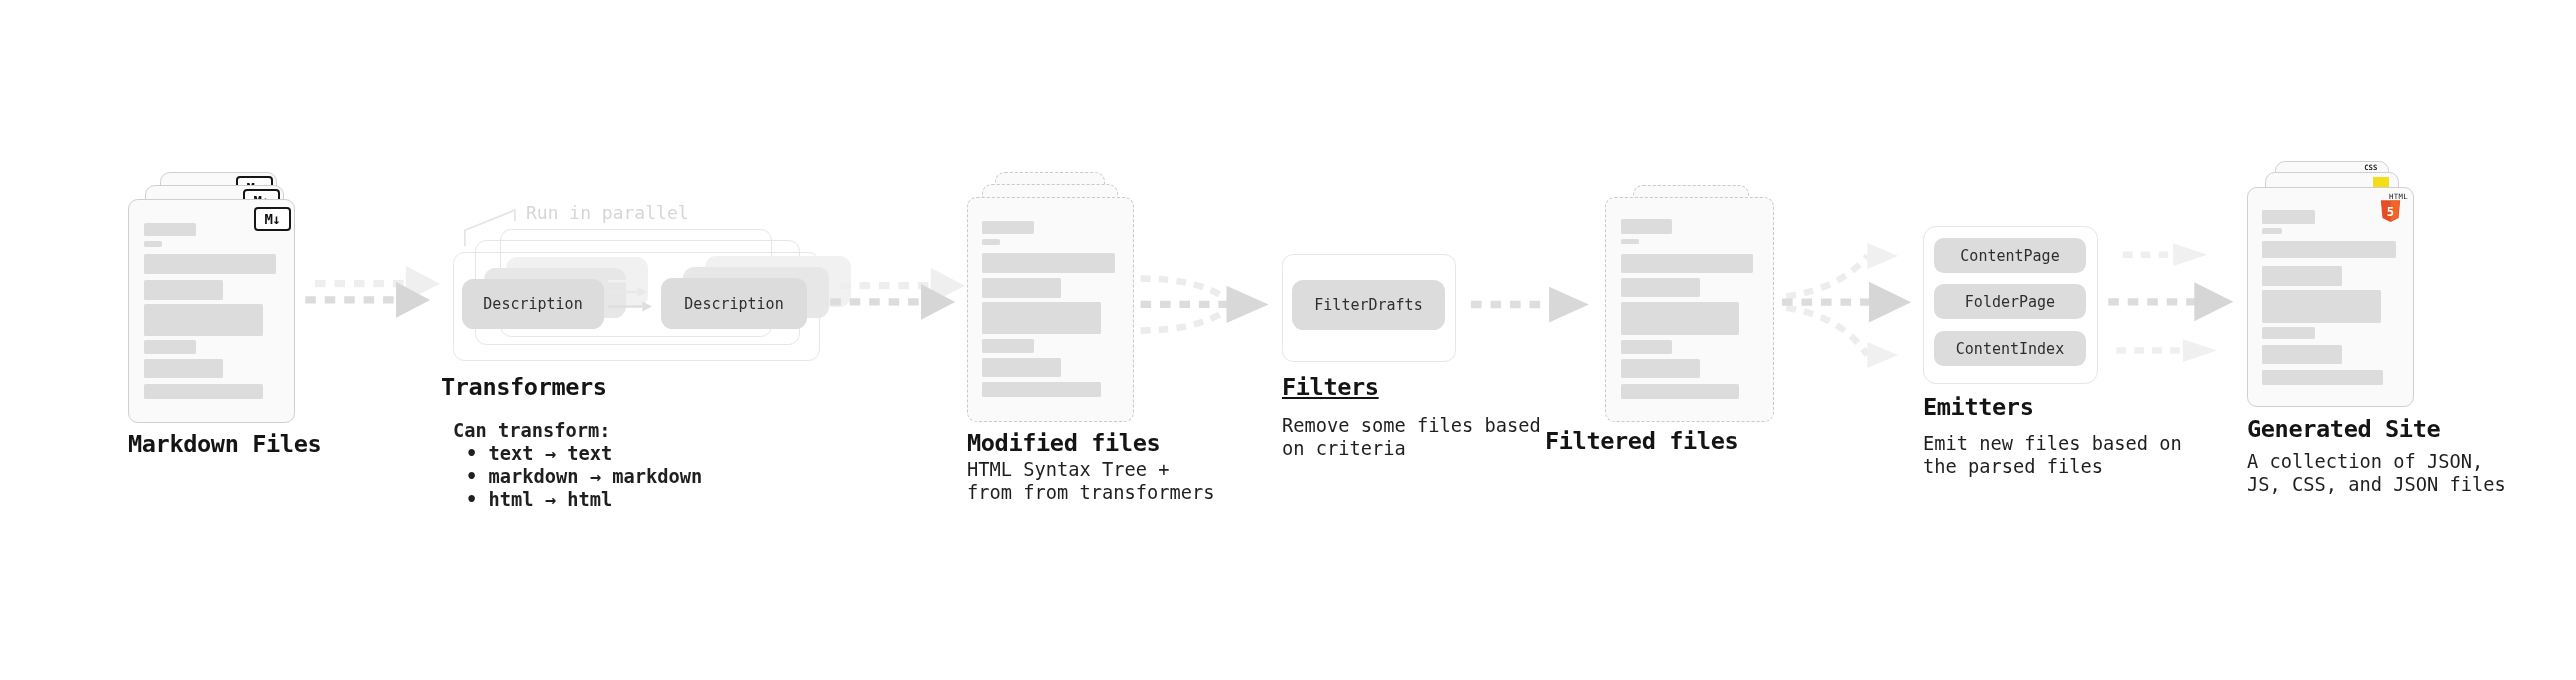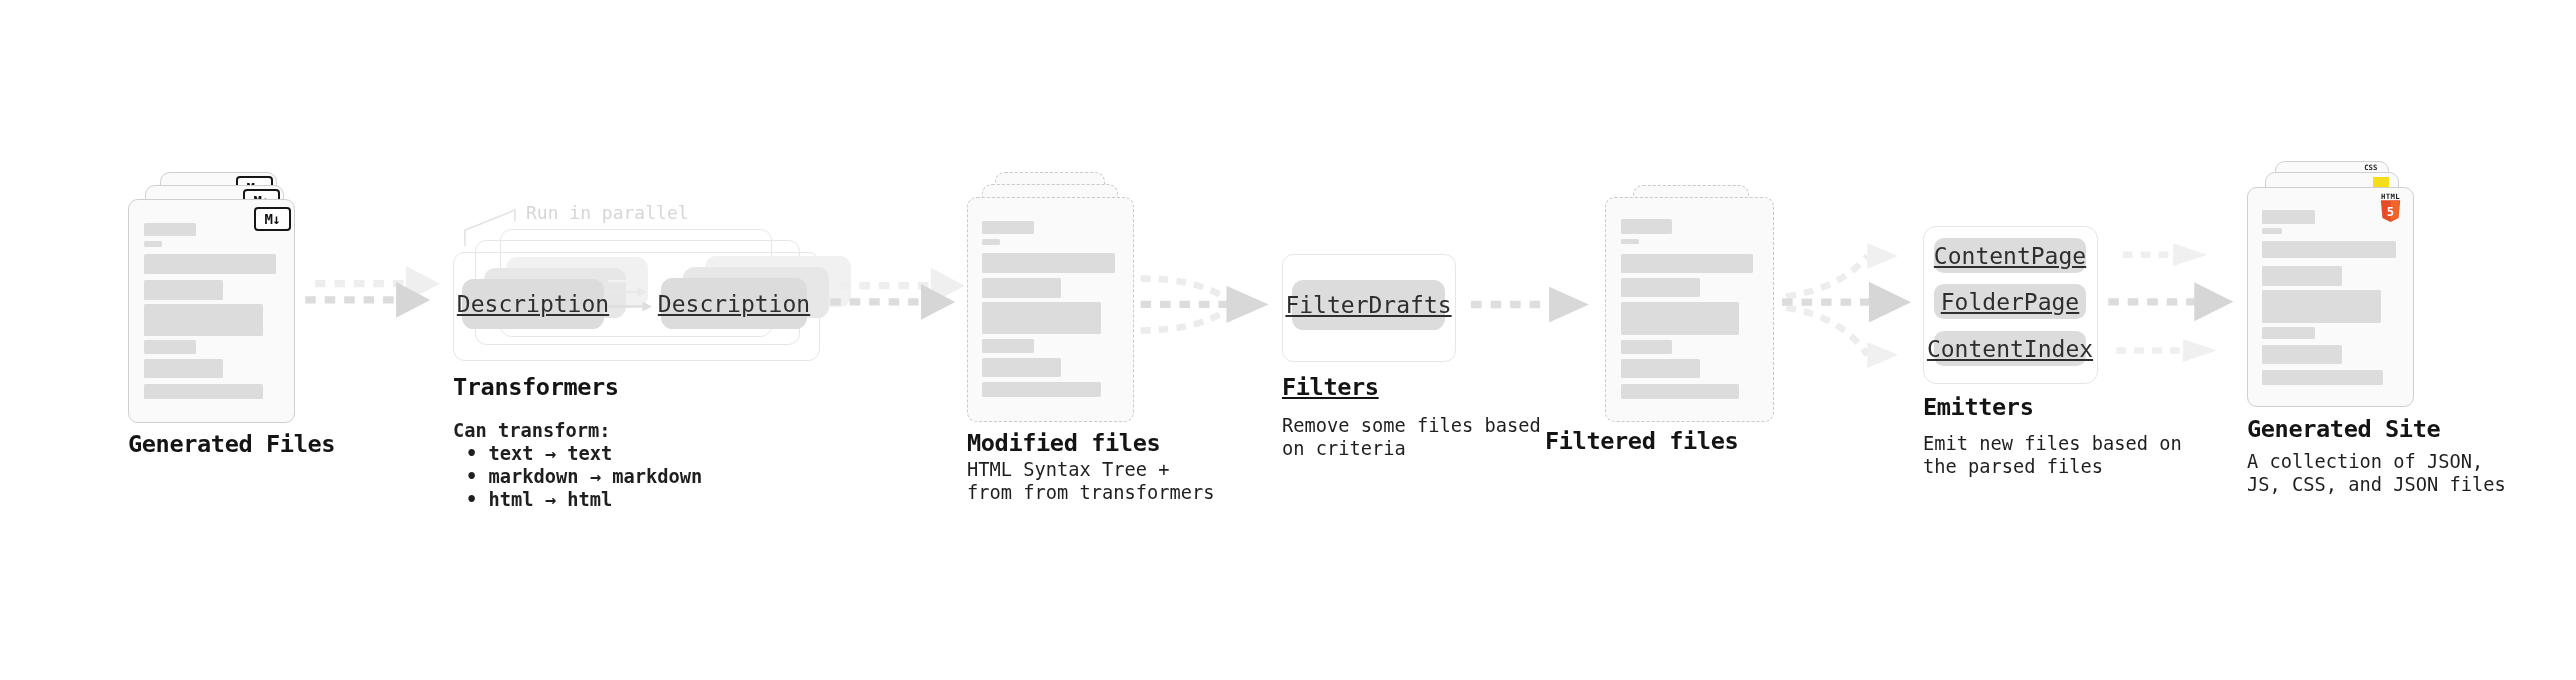--- a/index.html
+++ b/index.html
@@ -6,33 +6,33 @@
   .canvas{position:relative;width:2576px;height:681px;background:#ffffff;overflow:hidden;
           font-family:"DejaVu Sans Mono","Liberation Mono",monospace;color:#1c1c1c;}
   .page-solid{position:absolute;background:#fafafa;border:1.6px solid #cfcfcf;border-radius:9.8px;}
   .page-dashed{position:absolute;background:#fafafa;border:1.6px dashed #c9c9c9;border-radius:9.8px;}
   .bar{position:absolute;background:#dcdcdc;border-radius:1.6px;}
   .mdbadge{position:absolute;width:32.5px;height:20.3px;background:#ffffff;border:2.4px solid #161616;
            border-radius:4.1px;display:flex;align-items:center;justify-content:center;
            font-weight:bold;font-size:14px;color:#111;letter-spacing:-0.8px;}
   .frame{position:absolute;border:1.6px solid #e6e6e6;border-radius:11.4px;background:transparent;}
   .chip{position:absolute;background:#dcdcdc;border-radius:11.4px;display:flex;align-items:center;
-        justify-content:center;font-size:23px;color:#2e2e2e;text-decoration:underline;}
+        justify-content:center;font-size:15px;color:#2e2e2e;}
   .chip.g2{background:#e7e7e7;color:transparent;}
   .chip.g3{background:#f1f1f1;color:transparent;}
   .chip.small{border-radius:9.8px;}
   .title{position:absolute;font-size:23.6px;font-weight:bold;color:#141414;letter-spacing:-0.4px;line-height:28px;white-space:nowrap;}
   .bodytext{position:absolute;font-size:18.7px;line-height:23px;color:#1f1f1f;white-space:nowrap;}
   .bodytext .bullet{padding-left:13px;}
   .note{position:absolute;font-size:18px;color:#d6d6d6;white-space:nowrap;}
   svg.arrow{position:absolute;overflow:visible;}
   .csslabel{position:absolute;width:19.5px;text-align:center;font-size:7.3px;font-weight:bold;color:#222;line-height:7.3px;}
   .cssbar{position:absolute;background:#2b66f6;border-radius:0.8px;}
   .jsrect{position:absolute;background:#f5de19;}
-  .htmllabel{position:absolute;width:21px;text-align:center;font-size:7.3px;font-weight:bold;color:#161616;line-height:7.3px;letter-spacing:0.4px;}
+  .htmllabel{position:absolute;width:21px;text-align:center;font-size:7.3px;font-weight:normal;color:#161616;line-height:7.3px;letter-spacing:0.4px;margin-left:8px;}
 </style>
 </head>
 <body>
 
 <div class="canvas">
 
   <div>
     <div class="page-solid" style="left:160px;top:172px;width:115px;height:98px;"></div>
     <div class="mdbadge" style="left:236px;top:176px;">M↓</div>
     <div class="page-solid" style="left:145px;top:185px;width:137px;height:98px;"></div>
@@ -40,21 +40,21 @@
     <div class="page-solid" style="left:128px;top:199px;width:165px;height:222px;"></div>
     <div class="mdbadge" style="left:254px;top:207px;">M↓</div>
     <div class="bar" style="left:144px;top:223px;width:52px;height:13px;"></div>
     <div class="bar" style="left:144px;top:241px;width:18px;height:5.7px;"></div>
     <div class="bar" style="left:144px;top:254px;width:132px;height:19.5px;"></div>
     <div class="bar" style="left:144px;top:280px;width:79px;height:19.5px;"></div>
     <div class="bar" style="left:144px;top:304px;width:119px;height:32px;"></div>
     <div class="bar" style="left:144px;top:340px;width:52px;height:14px;"></div>
     <div class="bar" style="left:144px;top:359px;width:79px;height:18.7px;"></div>
     <div class="bar" style="left:144px;top:384px;width:119px;height:15.4px;"></div>
-    <div class="title" style="left:128px;top:430px;">Generated Files</div>
+    <div class="title" style="left:128px;top:430px;">Markdown Files</div>
   </div>
 
   <svg class="arrow" style="left:302px;top:265px;" width="146" height="73" viewBox="0 0 180 90">
     <g>
       <line x1="16" y1="23" x2="130" y2="23" stroke="#eeeeee" stroke-width="9" stroke-dasharray="13 11"></line>
       <polygon points="128,1 128,45 170,23" fill="#efefef"></polygon>
     </g>
     <g>
       <line x1="4" y1="43" x2="118" y2="43" stroke="#dcdcdc" stroke-width="9" stroke-dasharray="13 11"></line>
       <polygon points="116,21 116,65 158,43" fill="#d6d6d6"></polygon>
@@ -80,21 +80,21 @@
 
     <svg class="arrow" style="left:608px;top:268px;" width="49" height="46" viewBox="0 0 60 56">
       <line x1="0" y1="16" x2="36" y2="16" stroke="#f1f1f1" stroke-width="3"></line>
         <polygon points="36,10 36,22 48,16" fill="#f1f1f1"></polygon>
       <line x1="0" y1="29" x2="36" y2="29" stroke="#e9e9e9" stroke-width="3"></line>
         <polygon points="36,23 36,35 48,29" fill="#e9e9e9"></polygon>
       <line x1="0" y1="47" x2="42" y2="47" stroke="#dedede" stroke-width="3"></line>
         <polygon points="42,41 42,53 54,47" fill="#dedede"></polygon>
     </svg>
 
-    <div class="title" style="left:453px;top:373px;">Transformers</div>
+    <div class="title" style="left:441px;top:373px;">Transformers</div>
     <div class="bodytext" style="left:453px;top:419px;font-weight:bold;">
       <div>Can transform:</div>
       <div class="bullet">• text → text</div>
       <div class="bullet">• markdown → markdown</div>
       <div class="bullet">• html → html</div>
     </div>
   </div>
 
   <svg class="arrow" style="left:827px;top:267px;" width="146" height="73" viewBox="0 0 180 90">
     <g>

